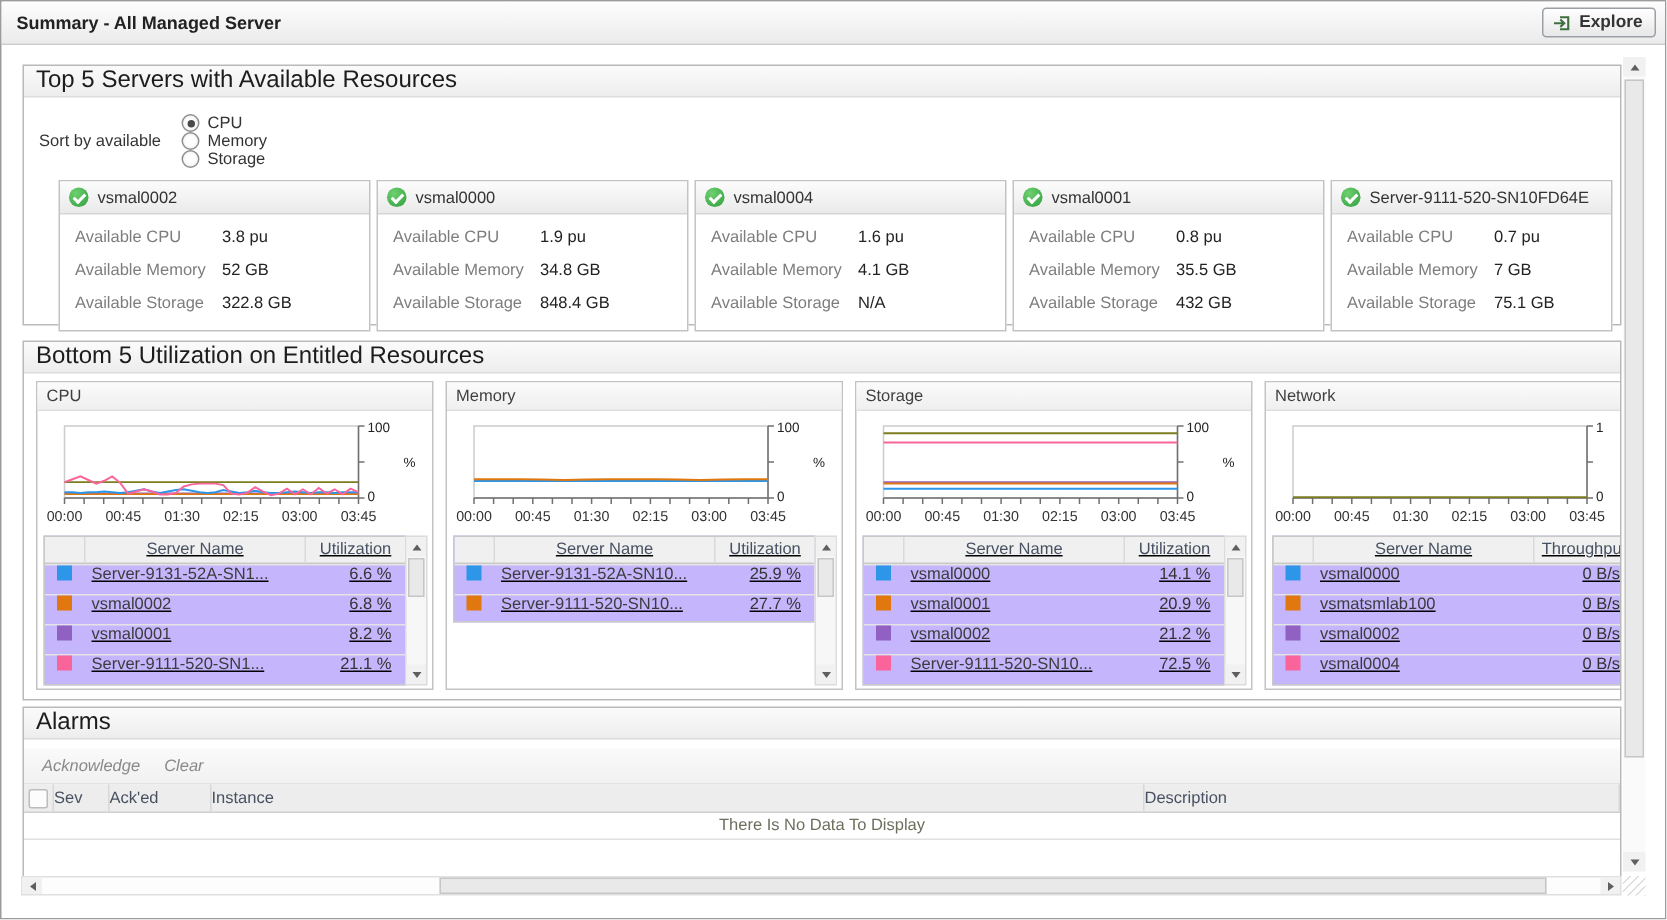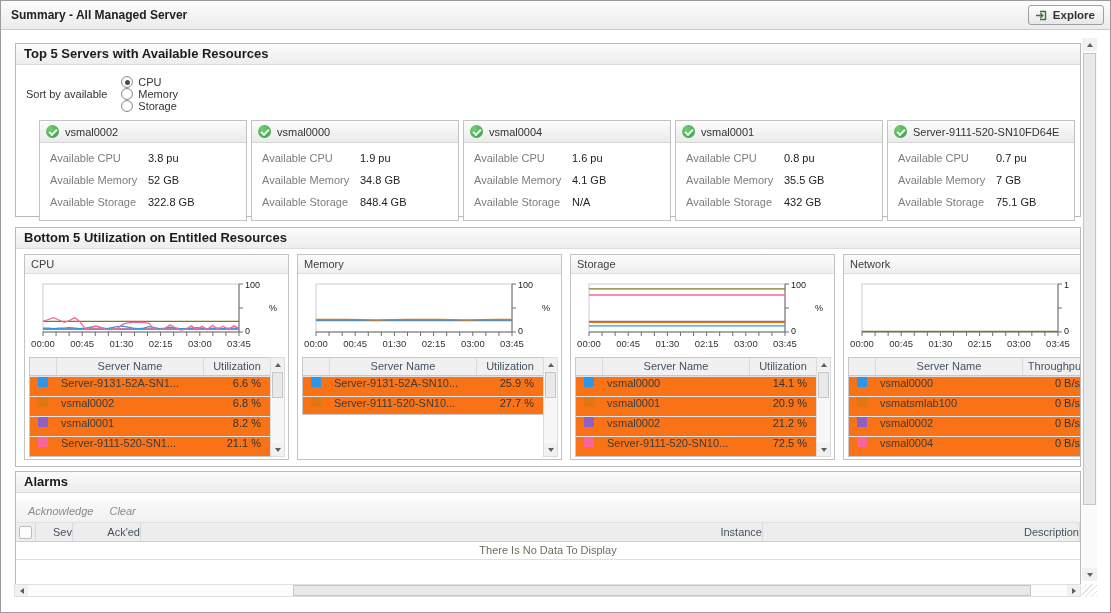--- a/index.html
+++ b/index.html
@@ -12,21 +12,21 @@
   .explore-btn{position:absolute;right:6px;top:4px;height:20px;padding:0 8px 0 6px;display:flex;align-items:center;gap:5px;
     border:1px solid #9aa0a6;border-radius:3px;background:linear-gradient(#ffffff,#e7e7e7);
     font-size:11.5px;font-weight:bold;color:#333;cursor:pointer;box-sizing:border-box;}
   
   #viewport{position:absolute;left:0;top:30px;width:1082px;height:553px;overflow:hidden;}
   .panel{position:absolute;left:14px;width:1066px;border:1px solid #b9b9b9;background:#fff;box-sizing:border-box;}
   #panel-top5{top:12px;height:174px;}
   #panel-util{top:196px;height:240px;overflow:hidden;}
   #panel-alarms{top:440px;height:132px;}
   .panel-header{height:20px;line-height:20px;padding-left:8px;background:linear-gradient(#fbfbfb,#ededed);
-    border-bottom:1px solid #dcdcdc;font-size:13px;font-weight:bold;color:#1c1c1c;}
+    border-bottom:1px solid #dcdcdc;font-size:16px;font-weight:normal;color:#1c1c1c;}
   
   .sort-row{display:flex;align-items:center;padding:11px 0 0 10px;font-size:11px;color:#333;}
   .sort-row .lbl{margin-right:14px;}
   .radio-opt{display:flex;align-items:center;gap:5px;margin-right:22px;cursor:pointer;}
   .radio{width:12px;height:12px;border-radius:50%;border:1px solid #8f8f8f;background:radial-gradient(#fff 40%,#e6e6e6);
     position:relative;box-sizing:border-box;}
   .radio.sel::after{content:'';position:absolute;left:2.5px;top:2.5px;width:5px;height:5px;border-radius:50%;background:#4a4a4a;}
   
   .cards{display:flex;gap:4px;margin:8px 5px 0 23px;}
   .card{width:208px;height:101px;border:1px solid #c3c3c3;background:#fff;box-sizing:border-box;flex:0 0 auto;}
@@ -38,22 +38,22 @@
   .check-icon::after{content:'';position:absolute;left:3px;top:3.5px;width:6px;height:3px;
     border-left:2px solid #fff;border-bottom:2px solid #fff;transform:rotate(-45deg);}
   .card-row{display:flex;font-size:11px;margin:9px 0 0 10px;line-height:13px;}
   .card-label{width:98px;color:#7d7d7d;}
   .card-value{color:#222;}
   
   .sub{position:absolute;top:26px;width:265px;height:206px;border:1px solid #c3c3c3;background:#fff;box-sizing:border-box;}
   .sub-header{height:18px;line-height:18px;padding-left:6px;font-size:11px;color:#3f3f3f;
     background:linear-gradient(#fbfbfb,#efefef);border-bottom:1px solid #dddddd;}
   .sub svg{display:block;margin:2px 0 0 2px;}
-  .util-table{position:absolute;left:4px;top:102px;width:242px;border:1px solid #c9c9c9;background:#f97316;
-    overflow:hidden;box-sizing:border-box;}
+  .util-table{position:absolute;left:4px;top:102px;width:242px;border:1px solid #c9c9c9;background:#c4b5fd;
+    overflow:hidden;box-sizing:border-box;text-decoration:underline;}
   .ut-head{display:flex;height:17px;line-height:17px;background:#f0f0f0;border-bottom:1px solid #c9c9c9;
     font-size:11px;color:#475161;}
   .ut-head .c-sw{width:26px;}
   .ut-head .c-name{flex:1;text-align:center;border-left:1px solid #dadada;}
   .ut-head .c-val{width:66px;text-align:center;border-left:1px solid #dadada;}
   .ut-row{display:flex;align-items:flex-start;height:19px;border-top:1px solid #e4e4e4;font-size:11px;color:#333;cursor:pointer;}
   .ut-row:first-of-type{border-top:none;}
   .ut-row .c-sw{width:26px;display:flex;justify-content:center;}
   .swatch{width:10px;height:10px;}
   .ut-row .c-name{flex:1;padding-left:5px;color:#3c3c3c;white-space:nowrap;overflow:hidden;}
@@ -71,21 +71,21 @@
   #page-vscroll{position:absolute;left:1081px;top:37px;width:15px;height:543px;background:#fafafa;}
   #page-hscroll{position:absolute;left:13px;top:583px;width:1067px;height:13px;background:#fdfdfd;border:1px solid #e0e0e0;box-sizing:border-box;}
   #corner-grip{position:absolute;left:1081px;top:583px;width:15px;height:13px;
     background:repeating-linear-gradient(135deg,#ffffff 0 3px,#dedede 3px 4px);}
   
   .alarm-toolbar{height:23px;display:flex;align-items:center;gap:16px;padding-left:12px;font-size:11px;color:#8a8a8a;
     background:linear-gradient(#fafafa,#f1f1f1);border-bottom:1px solid #e2e2e2;margin-top:6px;}
   .alarm-toolbar span{cursor:pointer;font-style:italic;}
   .alarm-head{display:flex;height:18px;line-height:18px;background:#ededed;border-bottom:1px solid #cfcfcf;
     font-size:11px;color:#475161;}
-  .ah-cell{text-align:right;border-right:1px solid #d8d8d8;box-sizing:border-box;overflow:hidden;}
+  .ah-cell{text-align:left;border-right:1px solid #d8d8d8;box-sizing:border-box;overflow:hidden;}
   .ah-check{width:20px;display:flex;align-items:center;justify-content:center;}
   .checkbox{width:11px;height:11px;border:1px solid #bcbcbc;border-radius:2px;background:#fcfcfc;cursor:pointer;}
   .no-data-row{height:17px;line-height:17px;text-align:center;font-size:11px;color:#6e6e5e;border-bottom:1px solid #e0e0e0;}
 </style>
 </head>
 <body>
 
 <div id="window">
 
   <div class="titlebar">

